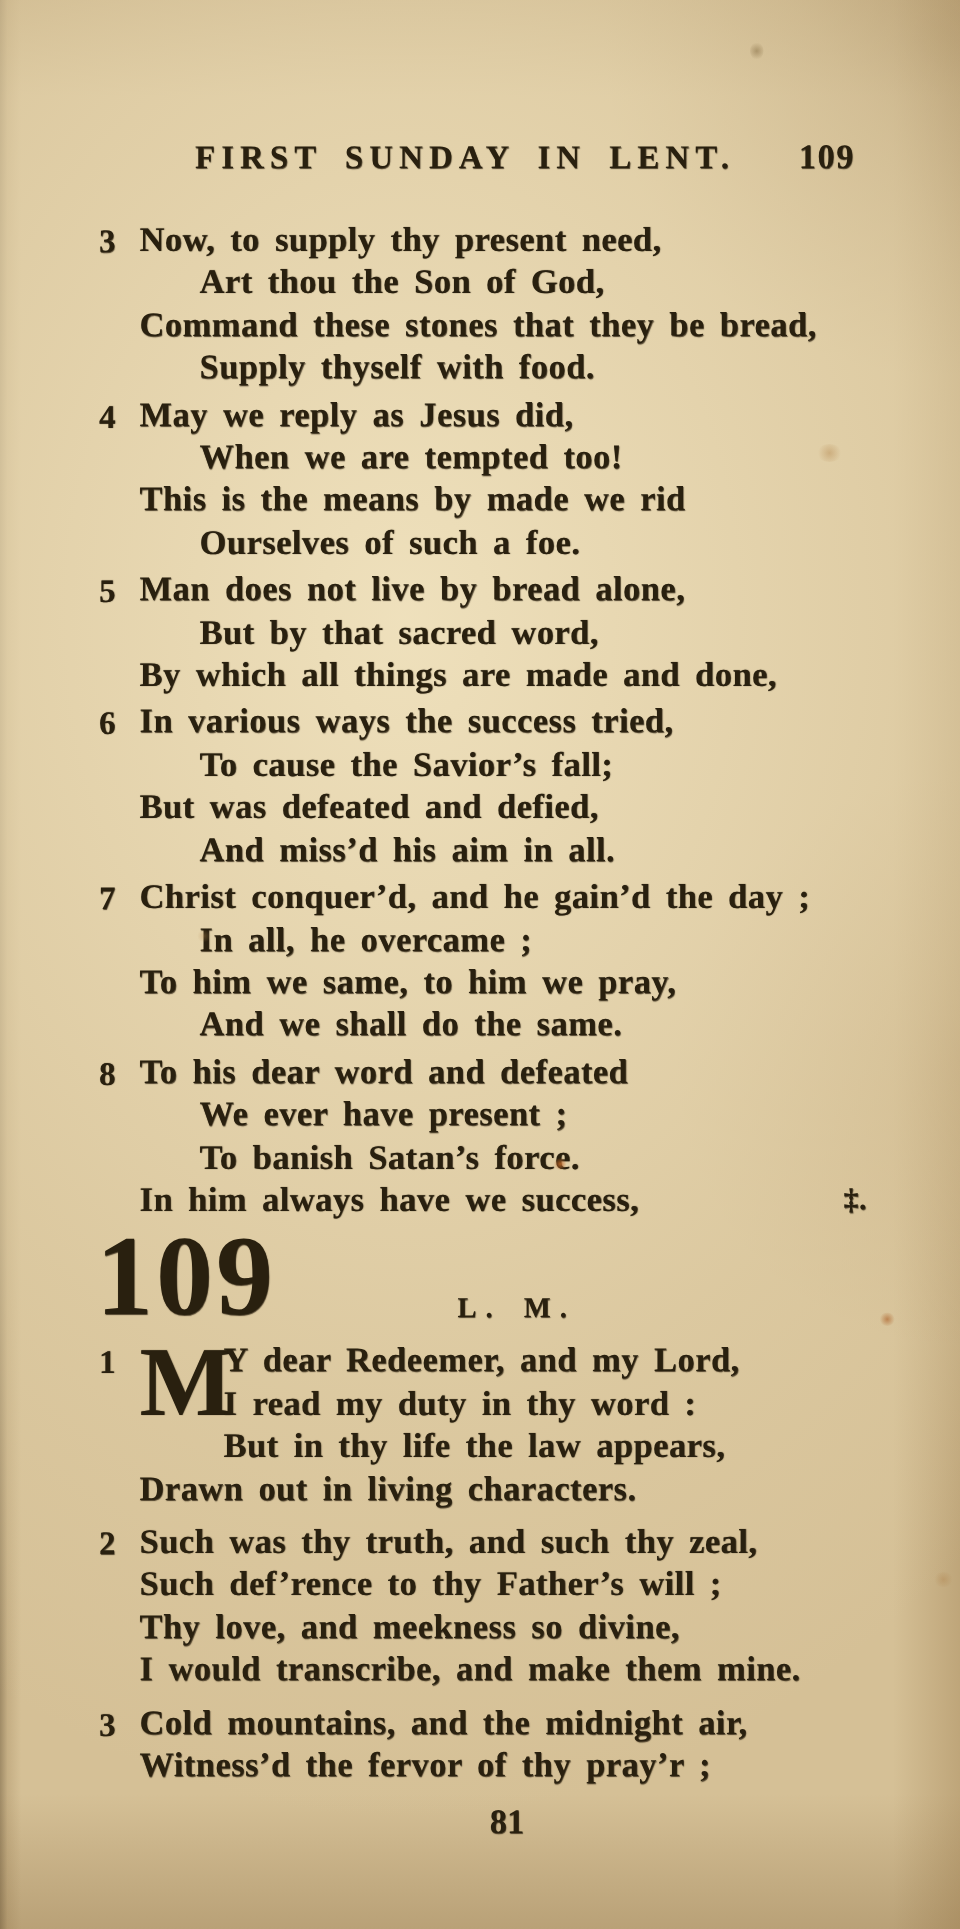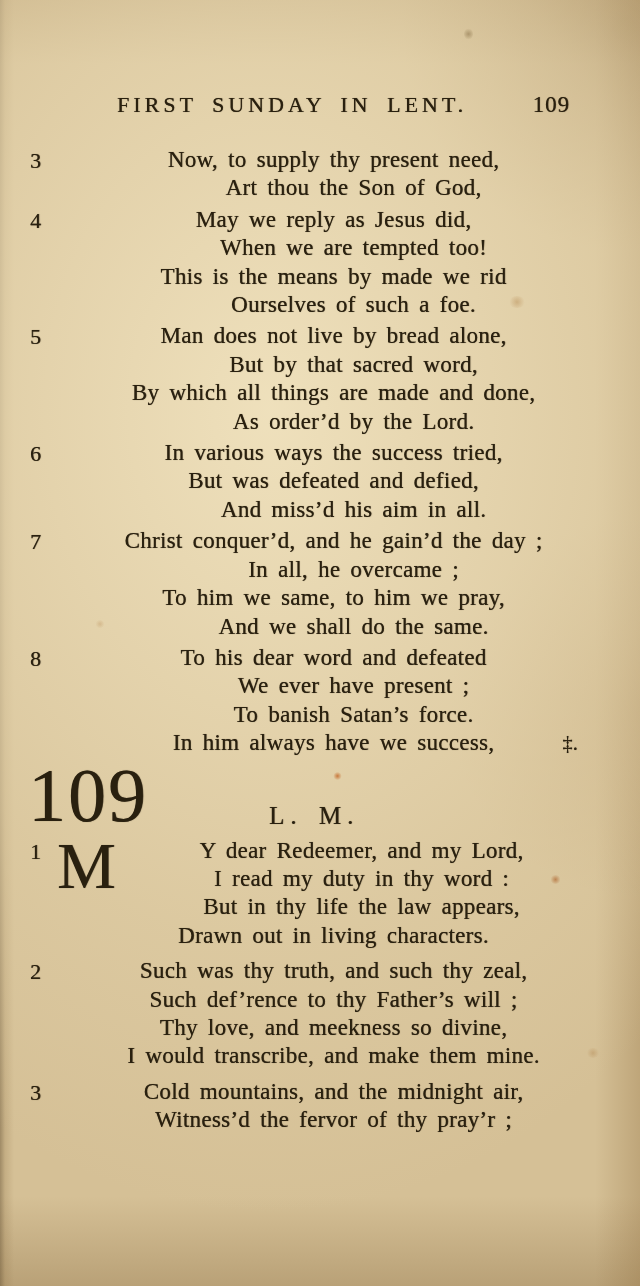--- a/index.html
+++ b/index.html
@@ -9,43 +9,43 @@
     background-color:#d5c096;
     background-image:
       radial-gradient(ellipse 120% 80% at 42% 32%, rgba(240,226,190,0.95) 0%, rgba(224,206,166,0.6) 52%, rgba(0,0,0,0) 78%),
       radial-gradient(circle at 98% 2%, rgba(118,84,40,0.33) 0%, rgba(0,0,0,0) 16%),
       radial-gradient(circle at 100% 55%, rgba(150,112,62,0.22) 0%, rgba(0,0,0,0) 20%),
       linear-gradient(90deg, rgba(94,74,44,0.45) 0px, rgba(146,119,77,0.25) 5px, rgba(0,0,0,0) 14px),
       linear-gradient(270deg, rgba(138,104,56,0.30) 0%, rgba(0,0,0,0) 7%),
       linear-gradient(180deg, rgba(146,114,66,0.28) 0%, rgba(0,0,0,0) 5%),
       linear-gradient(0deg, rgba(128,98,56,0.33) 0%, rgba(0,0,0,0) 7%);
   }
-  .page{position:absolute;inset:0;color:#29200f;font-weight:normal;}
+  .page{position:absolute;inset:0;color:#29200f;font-weight:bold;margin-left:36px;}
   .ink{text-shadow:0.4px 0.4px 0.7px rgba(41,30,14,0.8);}
 
   
   .running-head{position:absolute;top:92px;left:0;right:0;height:30px;}
   .head-title{
     display:block;text-align:center;transform:translateX(-28px);
     font-size:22px;letter-spacing:4px;word-spacing:6px;
   }
   .head-pagenum{position:absolute;right:70px;top:0;font-size:23px;letter-spacing:1px;}
 
   
   .hymn-body{position:absolute;top:146px;left:57px;right:30px;font-size:23px;line-height:28.4px;word-spacing:4px;letter-spacing:0.3px;}
   .stanza{position:relative;margin-bottom:3px;}
   .stanza-num{position:absolute;left:-27px;top:1px;font-size:22px;}
-  .line{white-space:nowrap;text-align:center;}
+  .line{white-space:nowrap;}
   .line.indent{padding-left:40px;}
   .end-mark{position:absolute;right:32px;bottom:0;font-size:20px;}
 
   
   .hymn-heading{position:relative;height:76px;margin-top:2px;}
   .hymn-number{position:absolute;left:-29px;top:-4px;font-size:76px;line-height:76px;letter-spacing:2px;}
-  .hymn-meter{position:absolute;left:212px;bottom:6px;font-size:25px;letter-spacing:6px;}
+  .hymn-meter{position:absolute;left:212px;bottom:6px;font-size:19px;letter-spacing:6px;}
 
   
   .drop-cap{float:left;width:56px;height:56px;font-size:66px;line-height:52px;margin-top:3px;}
   .line.cap2{padding-left:13px;}
   .stanza.lm2{margin-top:7px;}
 
   
   .stain{position:absolute;border-radius:50%;pointer-events:none;}
   .stain.s1{left:333px;top:772px;width:9px;height:8px;background:radial-gradient(circle,rgba(196,106,42,0.85),rgba(196,106,42,0) 70%);}
   .stain.s2{left:550px;top:875px;width:11px;height:9px;background:radial-gradient(circle,rgba(178,110,56,0.75),rgba(178,110,56,0) 70%);}
@@ -66,41 +66,43 @@
     <span class="head-title">FIRST SUNDAY IN LENT.</span>
     <span class="head-pagenum">109</span>
   </div>
 
   <div class="hymn-body">
 
     <div class="stanza">
       <span class="stanza-num">3</span>
       <div class="line">Now, to supply thy present need,</div>
       <div class="line indent">Art thou the Son of God,</div>
+      <div class="line">Command these stones that they be bread,</div>
+      <div class="line indent">Supply thyself with food.</div>
     </div>
 
     <div class="stanza">
       <span class="stanza-num">4</span>
       <div class="line">May we reply as Jesus did,</div>
       <div class="line indent">When we are tempted too!</div>
       <div class="line">This is the means by made we rid</div>
       <div class="line indent">Ourselves of such a foe.</div>
     </div>
 
     <div class="stanza">
       <span class="stanza-num">5</span>
       <div class="line">Man does not live by bread alone,</div>
       <div class="line indent">But by that sacred word,</div>
       <div class="line">By which all things are made and done,</div>
-      <div class="line indent">As order’d by the Lord.</div>
     </div>
 
     <div class="stanza">
       <span class="stanza-num">6</span>
       <div class="line">In various ways the success tried,</div>
+      <div class="line indent">To cause the Savior’s fall;</div>
       <div class="line">But was defeated and defied,</div>
       <div class="line indent">And miss’d his aim in all.</div>
     </div>
 
     <div class="stanza">
       <span class="stanza-num">7</span>
       <div class="line">Christ conquer’d, and he gain’d the day ;</div>
       <div class="line indent">In all, he overcame ;</div>
       <div class="line">To him we same, to him we pray,</div>
       <div class="line indent">And we shall do the same.</div>
@@ -138,20 +140,21 @@
     </div>
 
     <div class="stanza lm lm2">
       <span class="stanza-num">3</span>
       <div class="line">Cold mountains, and the midnight air,</div>
       <div class="line">Witness’d the fervor of thy pray’r ;</div>
     </div>
 
   </div>
 
+  <div class="signature">81</div>
 
   <div class="stain s1"></div>
   <div class="stain s2"></div>
   <div class="stain s3"></div>
   <div class="stain s4"></div>
   <div class="stain s5"></div>
   <div class="stain s6"></div>
 
 </div>
 

